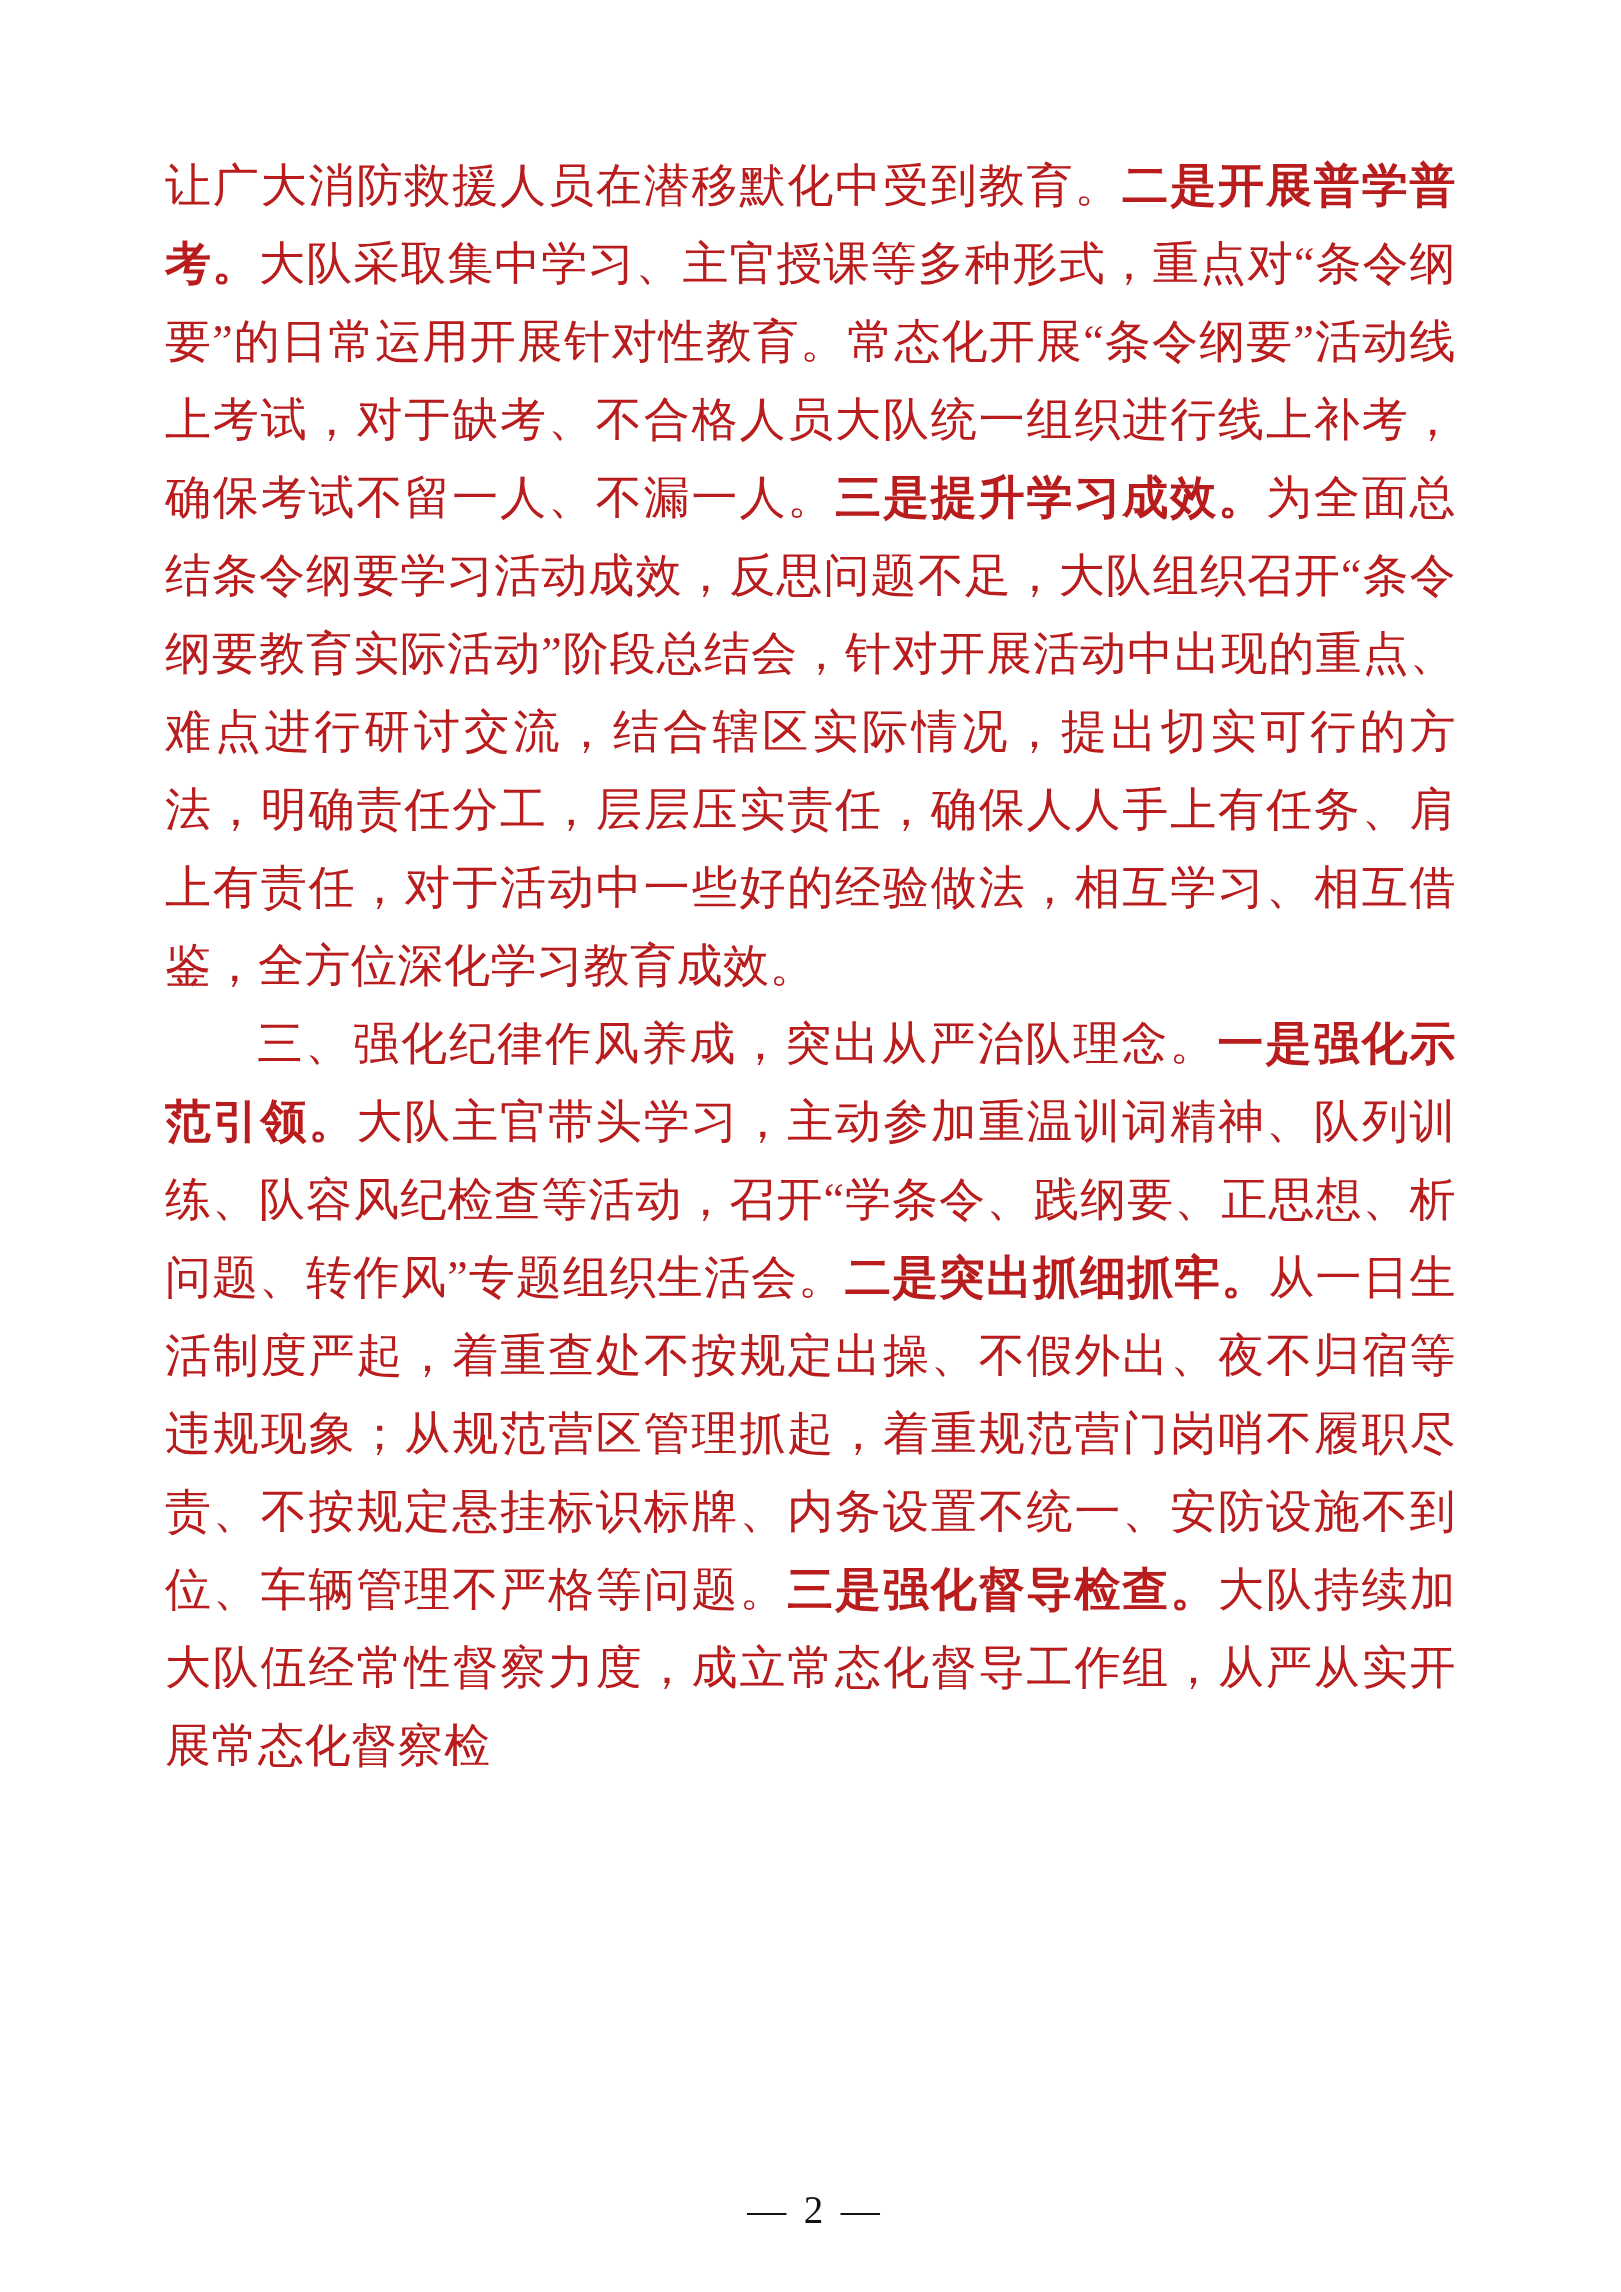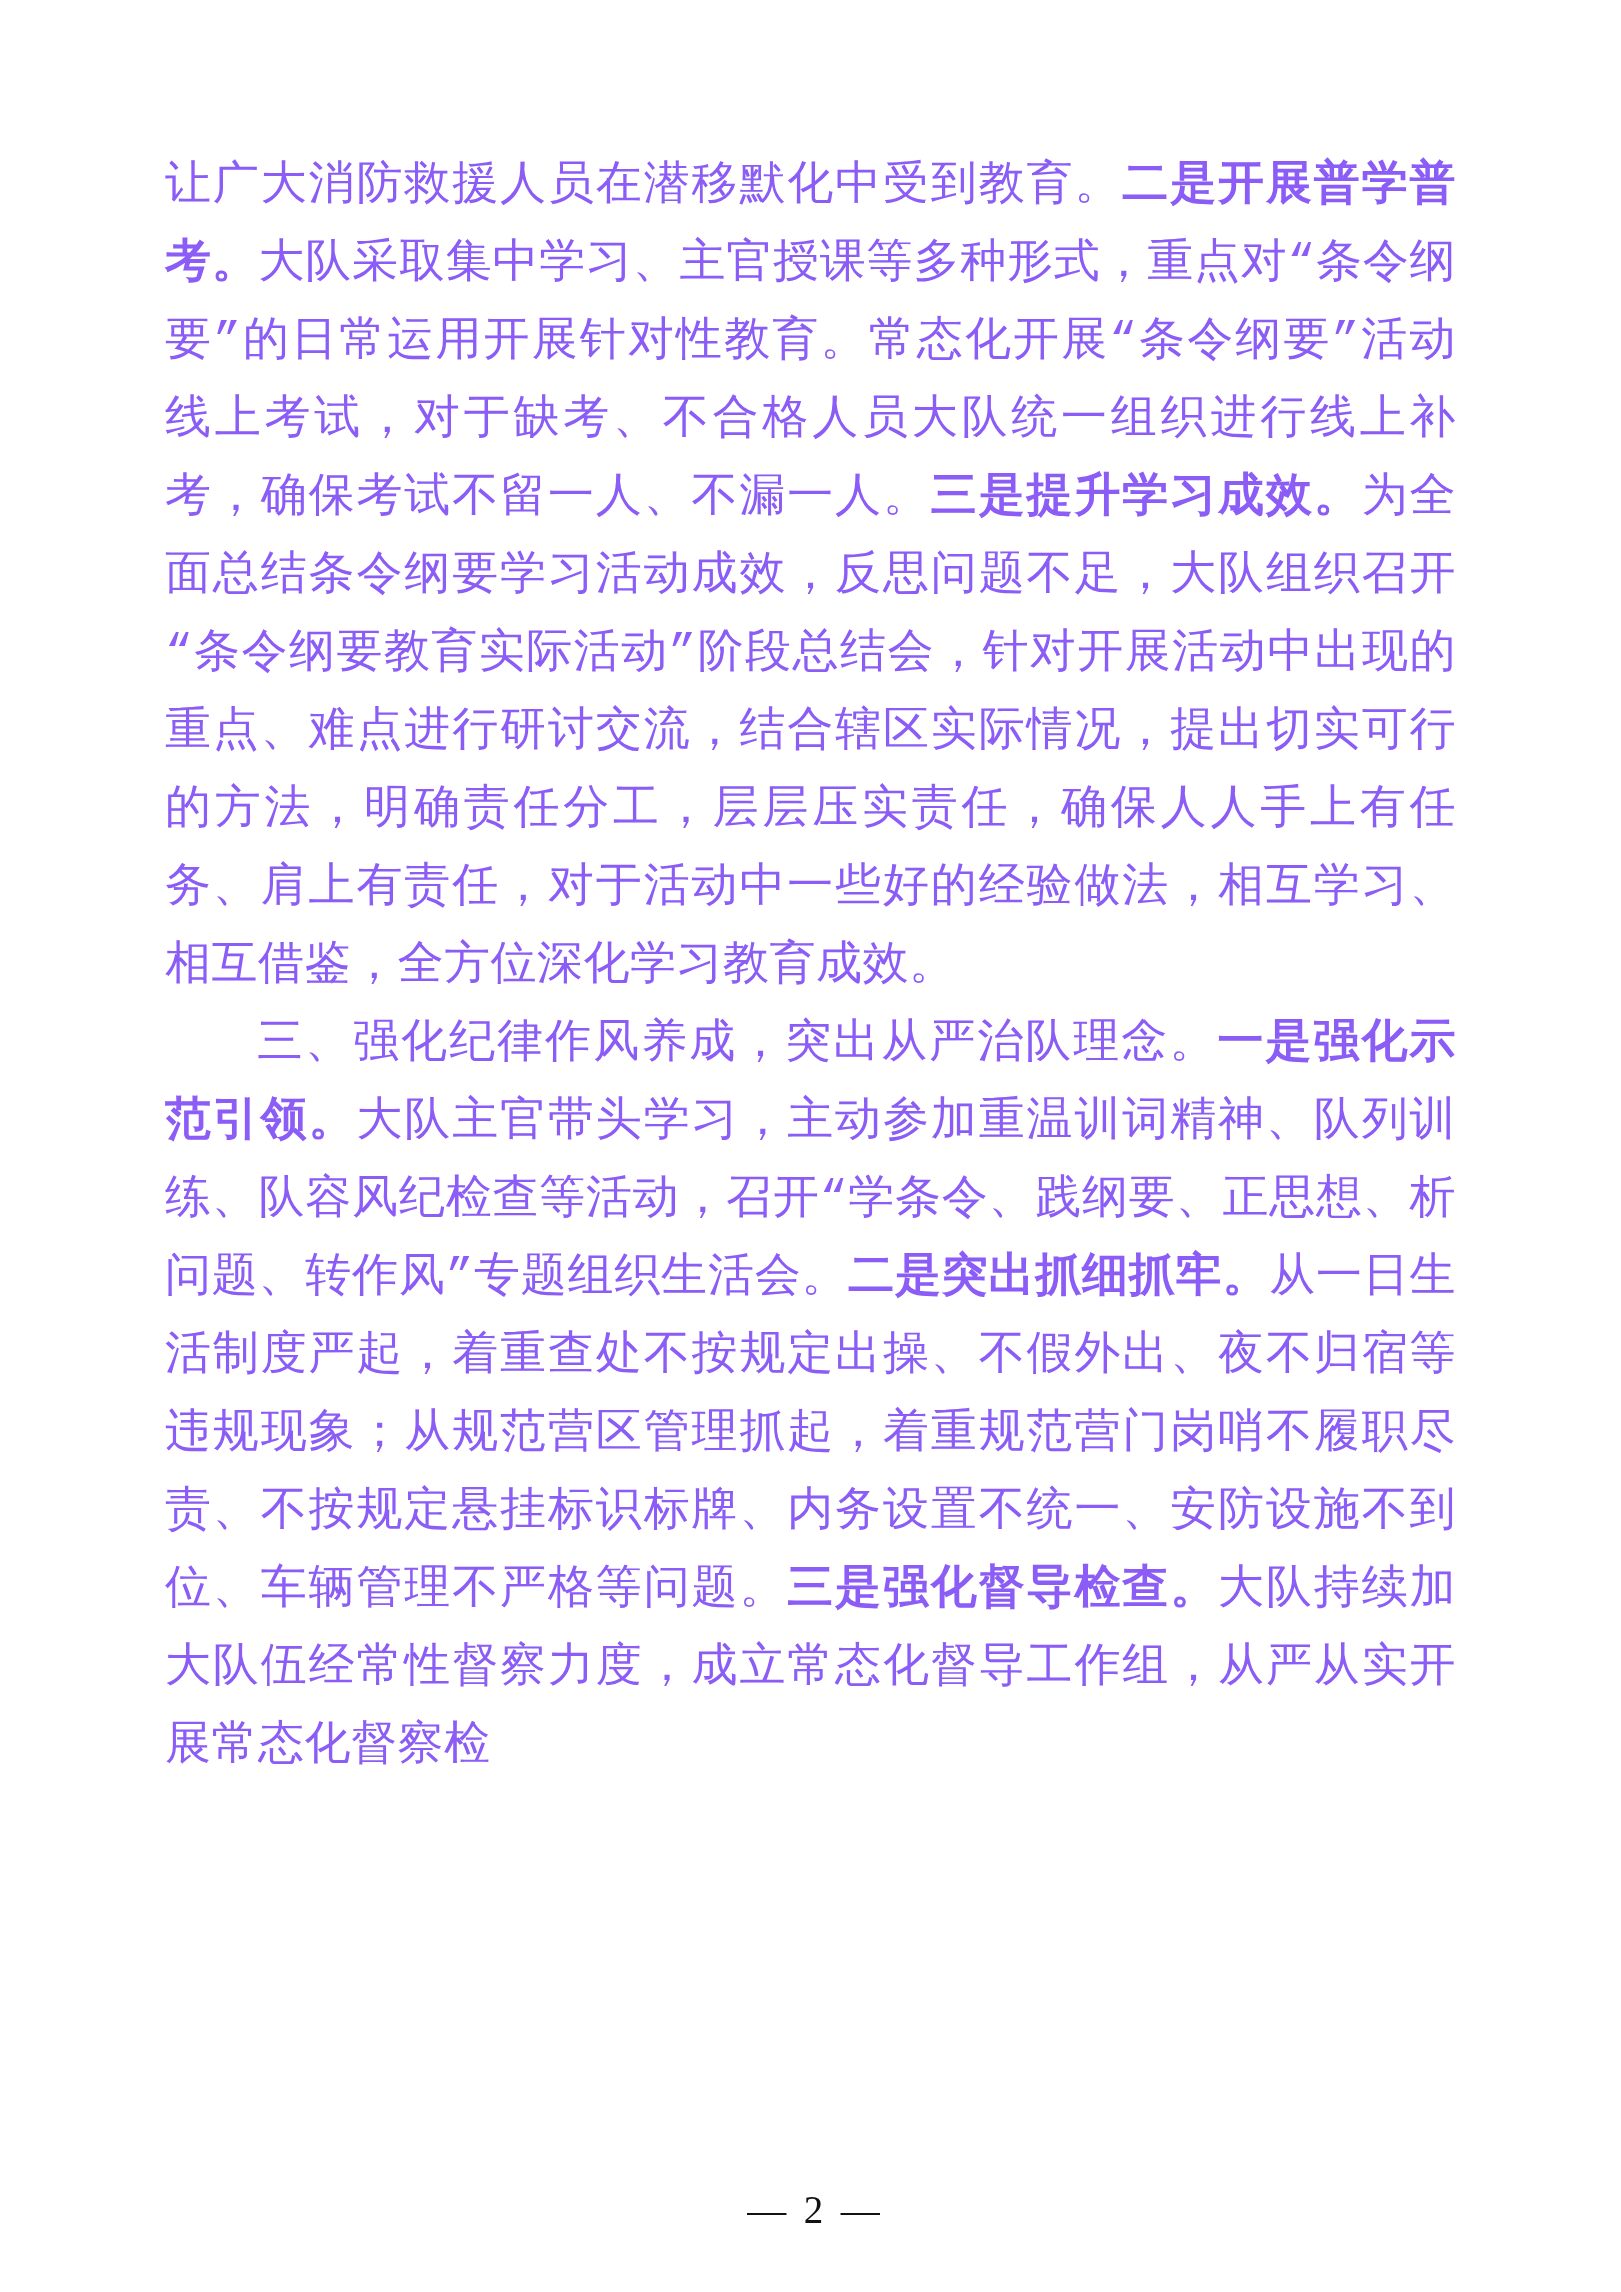--- a/index.html
+++ b/index.html
@@ -13,25 +13,24 @@
     height: 2293px;
     background: #ffffff;
     box-sizing: border-box;
     padding: 147px 165px 0 165px;
     font-family: "Liberation Serif", "DejaVu Serif", serif;
     overflow: hidden;
   }
   .body-text {
     font-size: 46px;
     line-height: 78px;
-    color: #8b5cf6;
+    color: #b91c1c;
     text-align: justify;
     text-justify: inter-ideograph;
     letter-spacing: 0.5px;
-    font-family: Liberation Mono, monospace;
   }
   .para {
     margin: 0;
     text-indent: 0;
   }
   .para.indent {
     text-indent: 92px;
   }
   .b {
     font-weight: bold;

